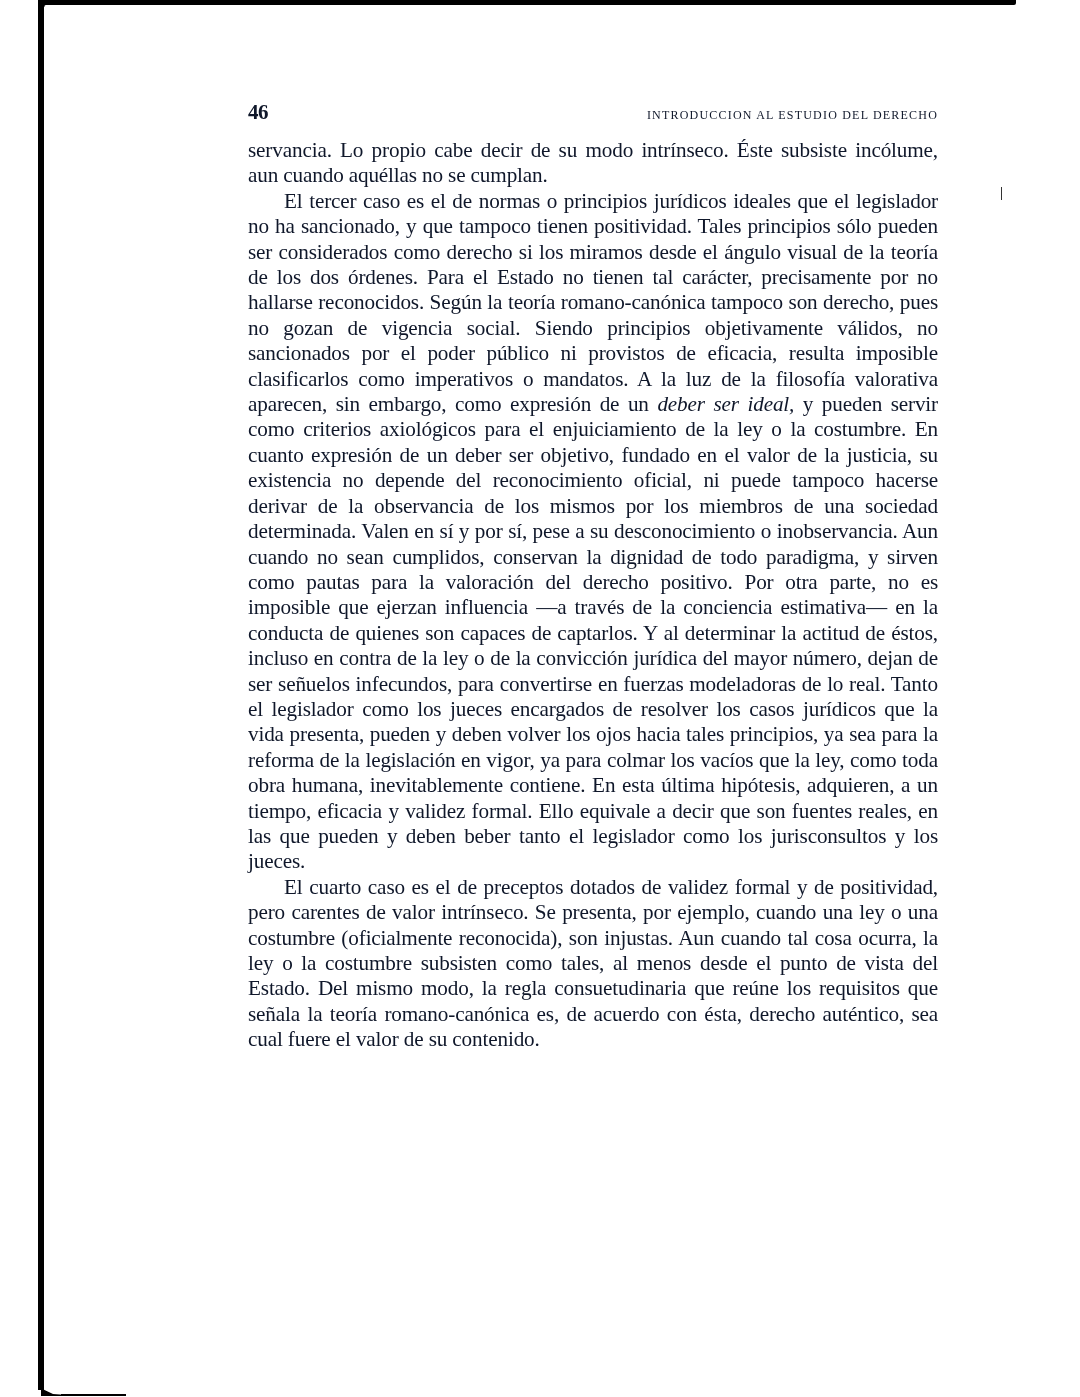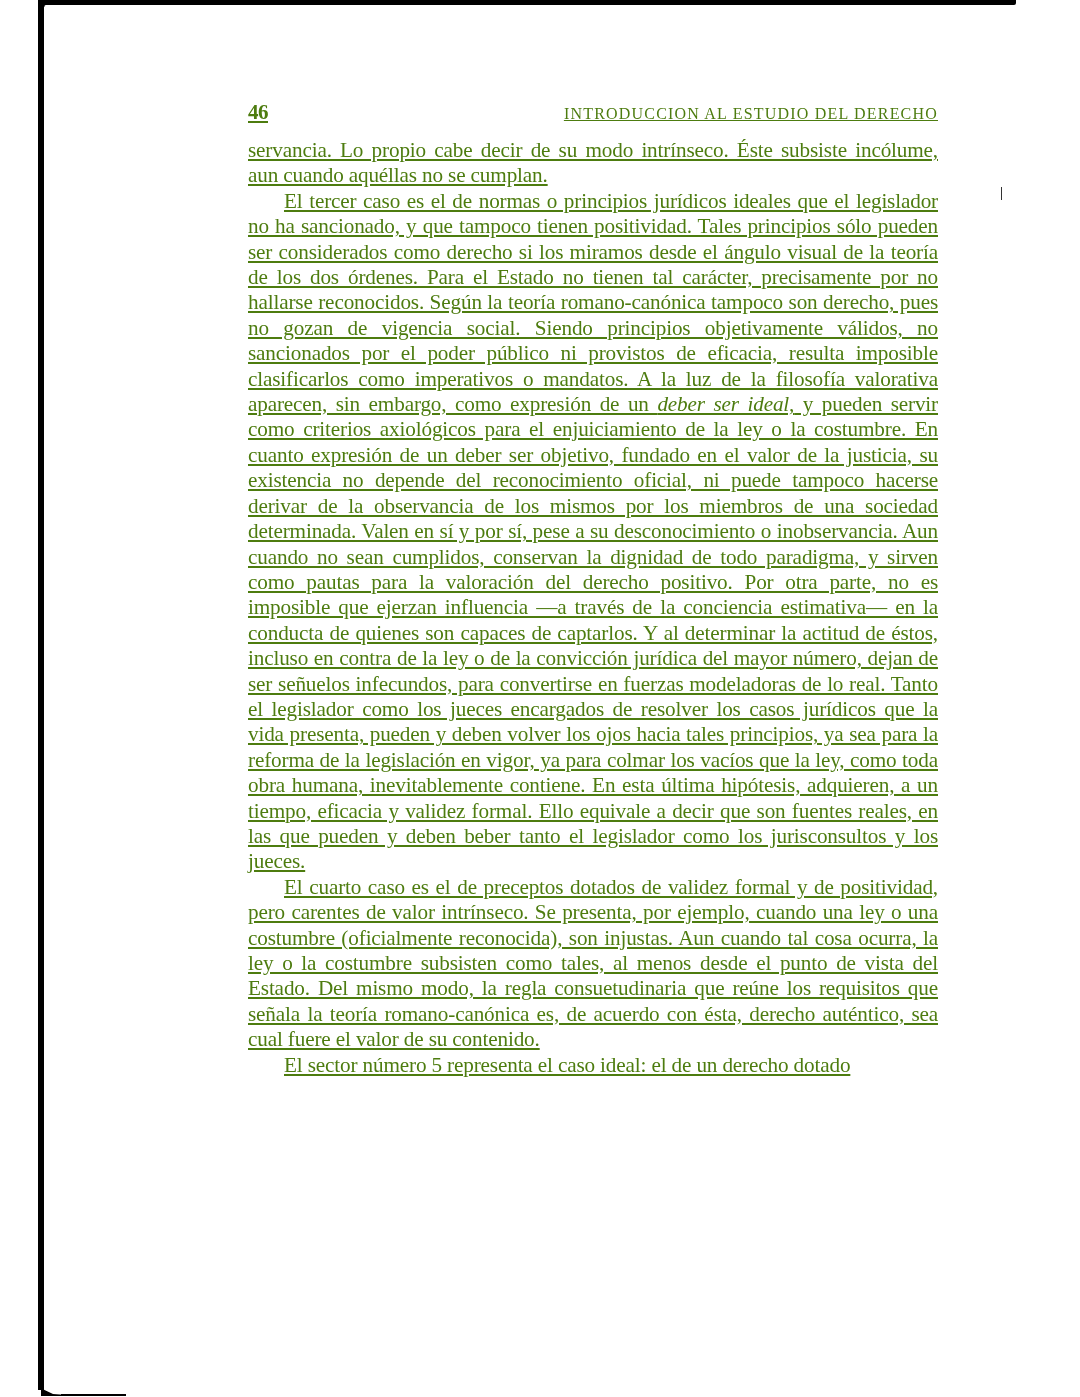--- a/index.html
+++ b/index.html
@@ -24,29 +24,28 @@
   }
   .scan-frame-bottom-corner::after {
     content: ""; position: absolute; left: 20px; top: 12px; width: 65px; height: 2px; background: #000;
   }
   .scan-mark-right {
     position: absolute; left: 1001px; top: 187px; width: 1px; height: 13px; background: #333;
   }
   .page {
     position: absolute; left: 248px; top: 100px; width: 690px;
     font-family: "Liberation Serif", "DejaVu Serif", serif;
-    color: #4d7c0f;
-    text-decoration: underline;
+    color: #0f172a;
   }
   .running-head {
     display: flex; justify-content: space-between; align-items: baseline;
     height: 38px;
   }
   .page-number { font-size: 21px; font-weight: bold; letter-spacing: -0.5px; }
-  .book-title { font-size: 16px; letter-spacing: 1.2px; }
+  .book-title { font-size: 12px; letter-spacing: 1.2px; }
   .body-text {
     font-size: 21.2px; line-height: 25.4px; text-align: justify;
     margin-top: 0; letter-spacing: -0.15px;
   }
   .body-text p { margin: 0; }
   .body-text p.indent { text-indent: 36px; }
   .body-text em { font-style: italic; }
 </style>
 </head>
 <body>
@@ -65,17 +64,14 @@
   <div class="body-text">
     <p>
       <span>servancia. Lo propio cabe decir de su modo intrínseco. Éste subsiste incólume, aun cuando aquéllas no se cumplan.</span>
     </p>
     <p class="indent">
       <span>El tercer caso es el de normas o principios jurídicos ideales que el legislador no ha sancionado, y que tampoco tienen positividad. Tales principios sólo pueden ser considerados como derecho si los miramos desde el ángulo visual de la teoría de los dos órdenes. Para el Estado no tienen tal carácter, precisamente por no hallarse reconocidos. Según la teoría romano-canónica tampoco son derecho, pues no gozan de vigencia social. Siendo principios objetivamente válidos, no sancionados por el poder público ni provistos de eficacia, resulta imposible clasificarlos como imperativos o mandatos. A la luz de la filosofía valorativa aparecen, sin embargo, como expresión de un </span><em>deber ser ideal,</em><span> y pueden servir como criterios axiológicos para el enjuiciamiento de la ley o la costumbre. En cuanto expresión de un deber ser objetivo, fundado en el valor de la justicia, su existencia no depende del reconocimiento oficial, ni puede tampoco hacerse derivar de la observancia de los mismos por los miembros de una sociedad determinada. Valen en sí y por sí, pese a su desconocimiento o inobservancia. Aun cuando no sean cumplidos, conservan la dignidad de todo paradigma, y sirven como pautas para la valoración del derecho positivo. Por otra parte, no es imposible que ejerzan influencia —a través de la conciencia estimativa— en la conducta de quienes son capaces de captarlos. Y al determinar la actitud de éstos, incluso en contra de la ley o de la convicción jurídica del mayor número, dejan de ser señuelos infecundos, para convertirse en fuerzas modeladoras de lo real. Tanto el legislador como los jueces encargados de resolver los casos jurídicos que la vida presenta, pueden y deben volver los ojos hacia tales principios, ya sea para la reforma de la legislación en vigor, ya para colmar los vacíos que la ley, como toda obra humana, inevitablemente contiene. En esta última hipótesis, adquieren, a un tiempo, eficacia y validez formal. Ello equivale a decir que son fuentes reales, en las que pueden y deben beber tanto el legislador como los jurisconsultos y los jueces.</span>
     </p>
     <p class="indent">
       <span>El cuarto caso es el de preceptos dotados de validez formal y de positividad, pero carentes de valor intrínseco. Se presenta, por ejemplo, cuando una ley o una costumbre (oficialmente reconocida), son injustas. Aun cuando tal cosa ocurra, la ley o la costumbre subsisten como tales, al menos desde el punto de vista del Estado. Del mismo modo, la regla consuetudinaria que reúne los requisitos que señala la teoría romano-canónica es, de acuerdo con ésta, derecho auténtico, sea cual fuere el valor de su contenido.</span>
     </p>
-    <p class="indent">
-      <span>El sector número 5 representa el caso ideal: el de un derecho dotado</span>
-    </p>
   </div>
 </div>
 
 </body></html>

